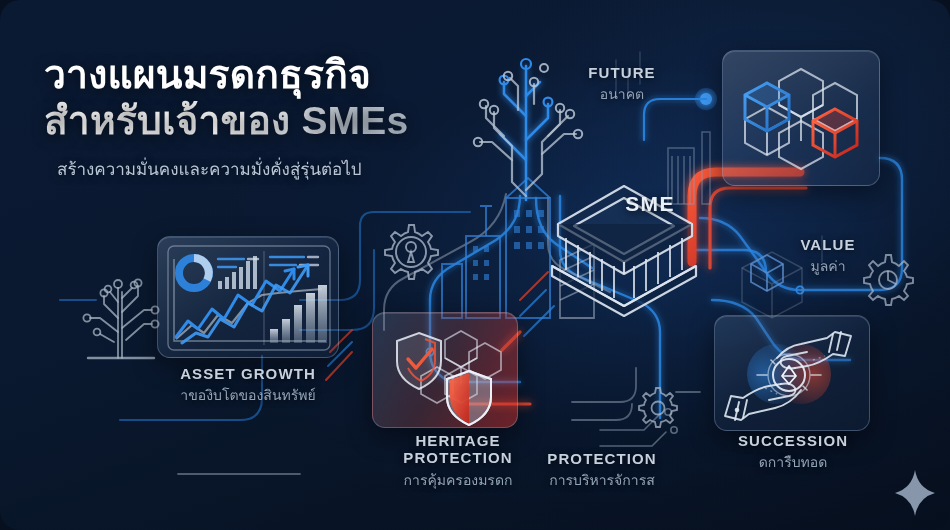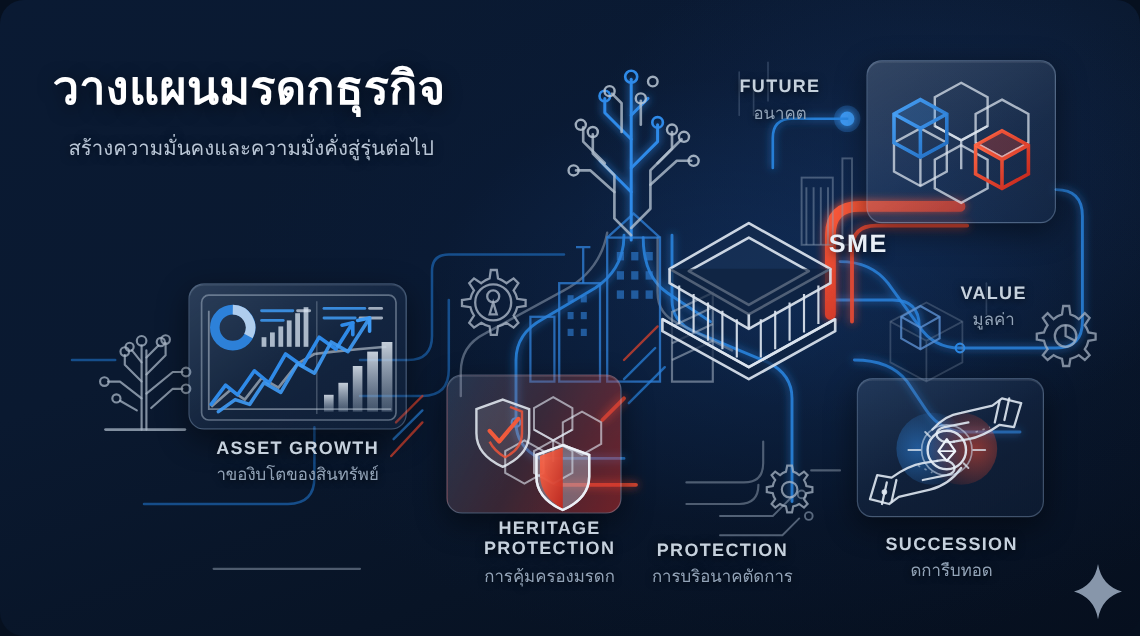--- a/index.html
+++ b/index.html
@@ -311,20 +311,24 @@
 
   <svg class="abs" style="left:748px;top:252px;" width="40" height="42">
     <g fill="none" stroke="#5b8fd0" stroke-opacity=".8" stroke-width="1.8">
       <path d="M19 3 L35 12 L35 30 L19 39 L3 30 L3 12 Z"></path>
       <path d="M3 12 L19 21 L35 12 M19 21 L19 39"></path>
     </g>
   </svg>
 
   <div class="abs headline">
     <div class="h-line">วางแผนมรดกธุรกิจ</div>
+    <div class="h-line second">
+      <span>สำหรับเจ้าของ</span>
+      <span>SMEs</span>
+    </div>
     <div class="h-sub">สร้างความมั่นคงและความมั่งคั่งสู่รุ่นต่อไป</div>
   </div>
 
   <div class="abs card card-blue" style="left:157px;top:236px;width:182px;height:122px;">
     <svg width="182" height="122">
       <defs>
         <linearGradient id="barg" x1="0" y1="1" x2="0" y2="0">
           <stop offset="0" stop-color="#9fb0c4" stop-opacity=".35"></stop>
           <stop offset="1" stop-color="#e4ecf5" stop-opacity=".85"></stop>
         </linearGradient>
@@ -415,21 +419,21 @@
     </svg>
   </div>
   <div class="abs lbl" style="left:374px;top:432px;width:168px;">
     <div class="en">HERITAGE</div>
     <div class="en">PROTECTION</div>
     <div class="th">การคุ้มครองมรดก</div>
   </div>
 
   <div class="abs lbl" style="left:512px;top:450px;width:180px;">
     <div class="en">PROTECTION</div>
-    <div class="th">การบริอนาคตัดการ</div>
+    <div class="th">การบริหารจัการส</div>
   </div>
 
   <div class="abs card card-dark" style="left:714px;top:315px;width:156px;height:116px;">
     <svg width="156" height="116">
       <defs>
         <radialGradient id="coinB" cx="30%" cy="50%" r="70%">
           <stop offset="0" stop-color="#2f8ae8" stop-opacity=".95"></stop>
           <stop offset="1" stop-color="#2f8ae8" stop-opacity="0"></stop>
         </radialGradient>
         <radialGradient id="coinR" cx="70%" cy="50%" r="70%">
@@ -468,21 +472,21 @@
           <path d="M96 59 L106 59"></path>
         <path d="M56 44 L60 48"></path>
           <path d="M88 70 L92 74"></path>
       </g>
       <g stroke="#dfe8f2" stroke-opacity=".45" stroke-width="1.4" stroke-dasharray="2 4">
         <path d="M50 72 L62 78"></path>
           <path d="M98 44 L110 40"></path>
       </g>
     </svg>
   </div>
-  <div class="abs lbl" style="left:700px;top:445px;width:186px;">
+  <div class="abs lbl" style="left:700px;top:432px;width:186px;">
     <div class="en">SUCCESSION</div>
     <div class="th">ดการืบทอด</div>
   </div>
 
   <div class="abs card card-grey" style="left:722px;top:50px;width:158px;height:136px;">
     <svg width="158" height="136">
       <defs>
         <linearGradient id="hexB" x1="0" y1="0" x2="1" y2="1">
           <stop offset="0" stop-color="#49a1f5"></stop>
             <stop offset="1" stop-color="#1f6bc0"></stop>
@@ -510,21 +514,21 @@
 
       <g fill="none" stroke="url(#hexR)" stroke-width="3">
         <path d="M112 58 L134 70 L134 94 L112 106 L90 94 L90 70 Z"></path>
         <path d="M90 70 L112 82 L134 70 M112 82 L112 106"></path>
       </g>
 
       <path d="M112 58 L134 70 L112 82 L90 70 Z" fill="#e8402c" fill-opacity=".30"></path>
       <path d="M44 32 L66 44 L44 56 L22 44 Z" fill="#3d93ec" fill-opacity=".22"></path>
     </svg>
   </div>
-  <div class="abs lbl" style="left:578px;top:64px;width:144px;">
+  <div class="abs lbl" style="left:550px;top:64px;width:144px;">
     <div class="en">FUTURE</div>
     <div class="th">อนาคต</div>
   </div>
 
   <div class="abs lbl" style="left:786px;top:236px;width:84px;">
     <div class="en">VALUE</div>
     <div class="th">มูลค่า</div>
   </div>
 
   <svg class="abs" style="left:560px;top:178px;" width="180" height="136">
@@ -538,21 +542,21 @@
 
       <g stroke-width="1.8">
         <path d="M6 60 L6 92 M18 67 L18 99 M30 74 L30 106 M42 81 L42 113 M54 88 L54 120"></path>
         <path d="M122 60 L122 92 M110 67 L110 99 M98 74 L98 106 M86 81 L86 113 M74 88 L74 120"></path>
       </g>
 
       <path d="M-8 98 L64 138 L136 98 L136 88 L64 128 L-8 88 Z" fill="rgba(16,36,66,.7)"></path>
       <path d="M-8 88 L64 128 L136 88"></path>
     </g>
   </svg>
-  <div class="abs" style="left:560px;top:192px;width:180px;text-align:right;">
+  <div class="abs" style="left:560px;top:192px;width:180px;text-align:center;">
     <span class="sme-text">SME</span>
   </div>
 
   <svg class="abs" style="left:893px;top:468px;" width="44" height="50">
     <path d="M22 2 Q25 20 42 25 Q25 30 22 48 Q19 30 2 25 Q19 20 22 2 Z" fill="#93a2b6" fill-opacity=".92"></path>
   </svg>
 
 </div>
 
 </body></html>

